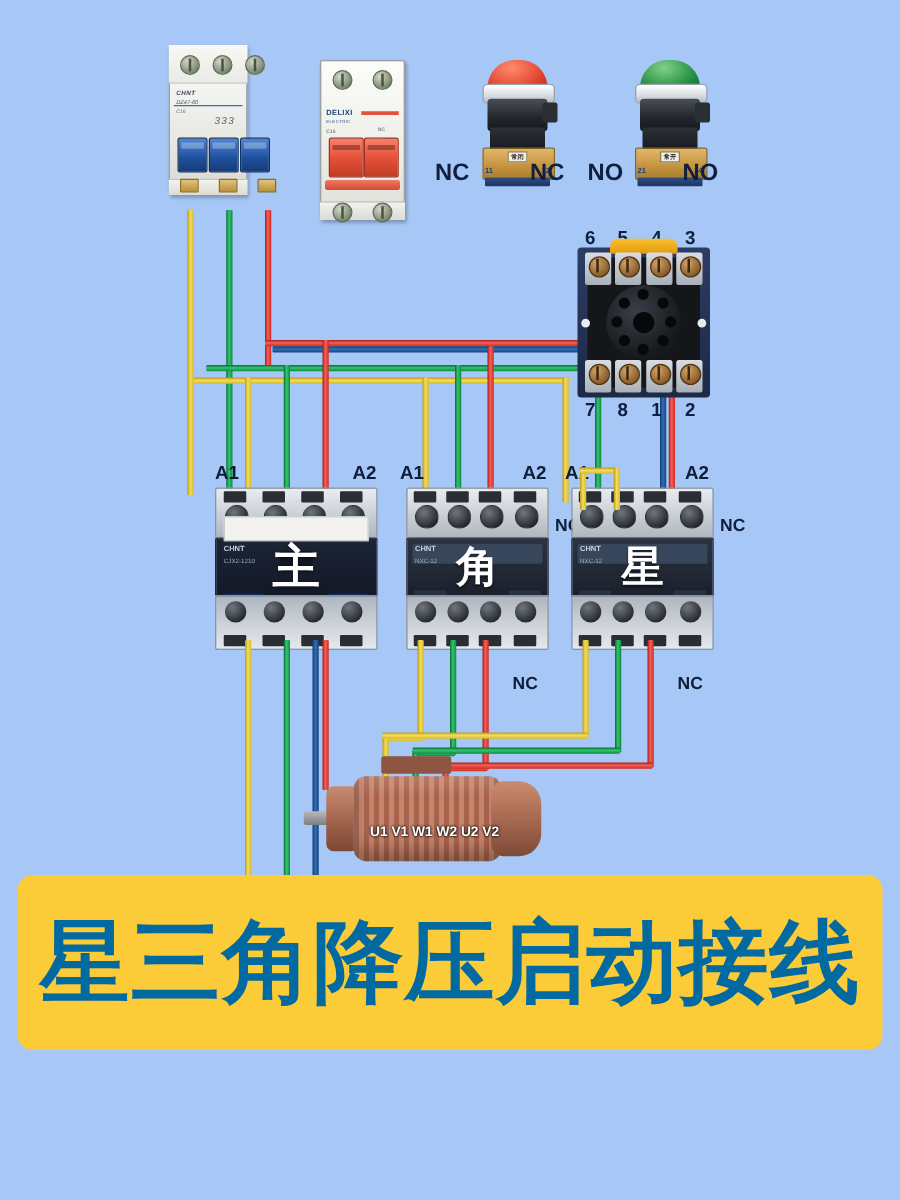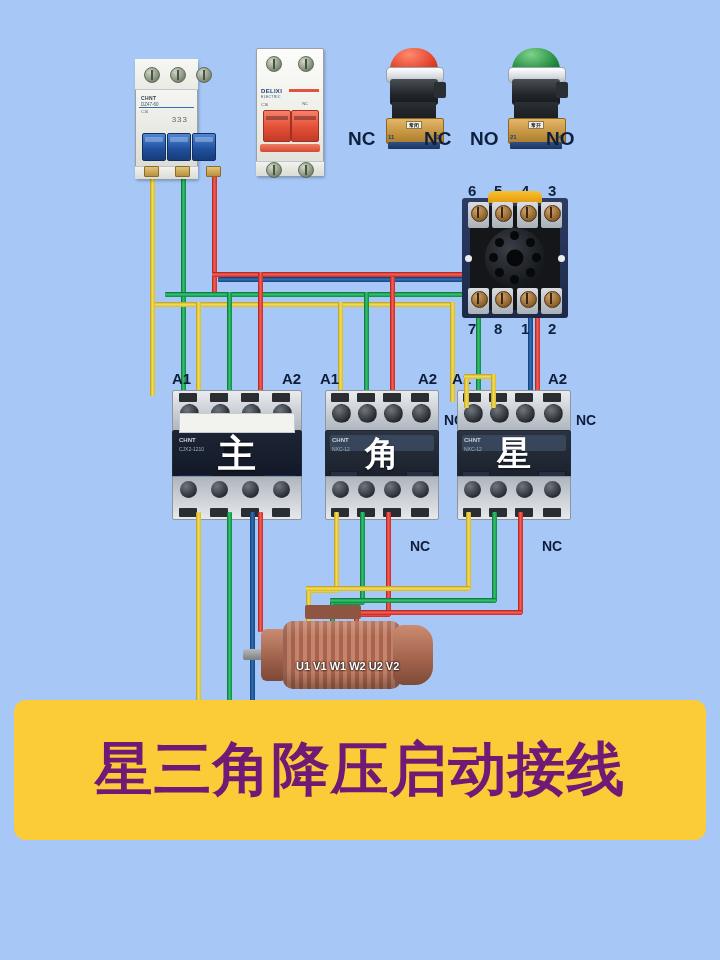--- a/index.html
+++ b/index.html
@@ -20,21 +20,21 @@
   .w-yellow{background:linear-gradient(90deg,#b8981c,#f3dd5a 45%,#d8bb2e);}
   .w-yellow.wh{background:linear-gradient(180deg,#b8981c,#f3dd5a 45%,#d8bb2e);}
   .w-green{background:linear-gradient(90deg,#066b33,#36c46f 45%,#0b8a43);}
   .w-green.wh{background:linear-gradient(180deg,#066b33,#36c46f 45%,#0b8a43);}
   .w-red{background:linear-gradient(90deg,#a81b14,#f4605a 45%,#cf2a20);}
   .w-red.wh{background:linear-gradient(180deg,#a81b14,#f4605a 45%,#cf2a20);}
   .w-blue{background:linear-gradient(90deg,#123a6b,#2f6fb8 45%,#17457d);}
   .w-blue.wh{background:linear-gradient(180deg,#123a6b,#2f6fb8 45%,#17457d);}
 
   
-  .brk3{left:135px;top:59px;width:63px;height:120px;}
+  .brk3{left:135px;top:36px;width:63px;height:120px;font-style:italic;}
   .brk3 .body{position:absolute;inset:0;background:linear-gradient(180deg,#fdfdfb,#e9e9e4 60%,#d9d9d2);
     border:1px solid #9aa0a6;border-radius:2px;box-shadow:1px 2px 3px rgba(0,0,0,.25);}
   .brk3 .shoulder{position:absolute;left:0;right:0;top:0;height:30px;background:linear-gradient(180deg,#f7f7f4,#ebebe5);
     border-bottom:1px solid #c2c6ca;}
   .brk3 .scr{position:absolute;width:14px;height:14px;border-radius:50%;
     background:radial-gradient(circle at 35% 30%,#cfd6c8,#7d8a72 70%,#5a6452);border:1px solid #5f6a58;}
   .brk3 .scr::after{content:"";position:absolute;left:50%;top:2px;bottom:2px;width:2px;margin-left:-1px;background:#4a5243;}
   .brk3 .brand{position:absolute;left:6px;top:36px;font-size:5px;color:#39424d;letter-spacing:.4px;font-weight:bold;}
   .brk3 .model{position:absolute;left:6px;top:43px;font-size:4.5px;color:#4a5560;}
   .brk3 .spec{position:absolute;left:6px;top:50px;font-size:4px;color:#58636e;line-height:1.5;}
@@ -141,21 +141,21 @@
     background:repeating-linear-gradient(90deg,#a9634c 0 4px,#c5856c 4px 8px);
     box-shadow:inset 0 7px 12px rgba(255,255,255,.18),inset 0 -9px 14px rgba(0,0,0,.3);}
   .motor .rear{position:absolute;left:150px;top:12px;width:40px;height:60px;border-radius:10px 18px 18px 10px;
     background:linear-gradient(180deg,#cb8b70,#a0624b 60%,#7e4a38);}
   .motor .tbox{position:absolute;left:62px;top:-8px;width:56px;height:14px;background:#8e5542;border-radius:2px;}
   .mt-term{position:absolute;font-size:11px;font-weight:bold;color:#fff;text-shadow:0 0 2px #000,0 0 2px #000;}
 
   
   .banner{position:absolute;left:14px;top:700px;width:692px;height:140px;background:#fbcb38;border-radius:12px;
     display:flex;align-items:center;justify-content:center;}
-  .banner .txt{font-size:58px;font-weight:bold;color:#701a75;letter-spacing:1px;
+  .banner .txt{font-size:72px;font-weight:bold;color:#0369a1;letter-spacing:1px;
     font-family:Liberation Serif, serif;white-space:nowrap;}
   .subtitle{position:absolute;left:0;right:0;top:868px;text-align:center;
     font-size:48px;font-weight:bold;color:#0a0a0a;letter-spacing:3px;
     font-family:"DejaVu Serif","Liberation Serif",serif;
     text-shadow:-2px -2px 0 #fff,2px -2px 0 #fff,-2px 2px 0 #fff,2px 2px 0 #fff,0 3px 5px rgba(0,0,0,.25);}
 </style>
 </head>
 <body>
 
 <div id="stage">

